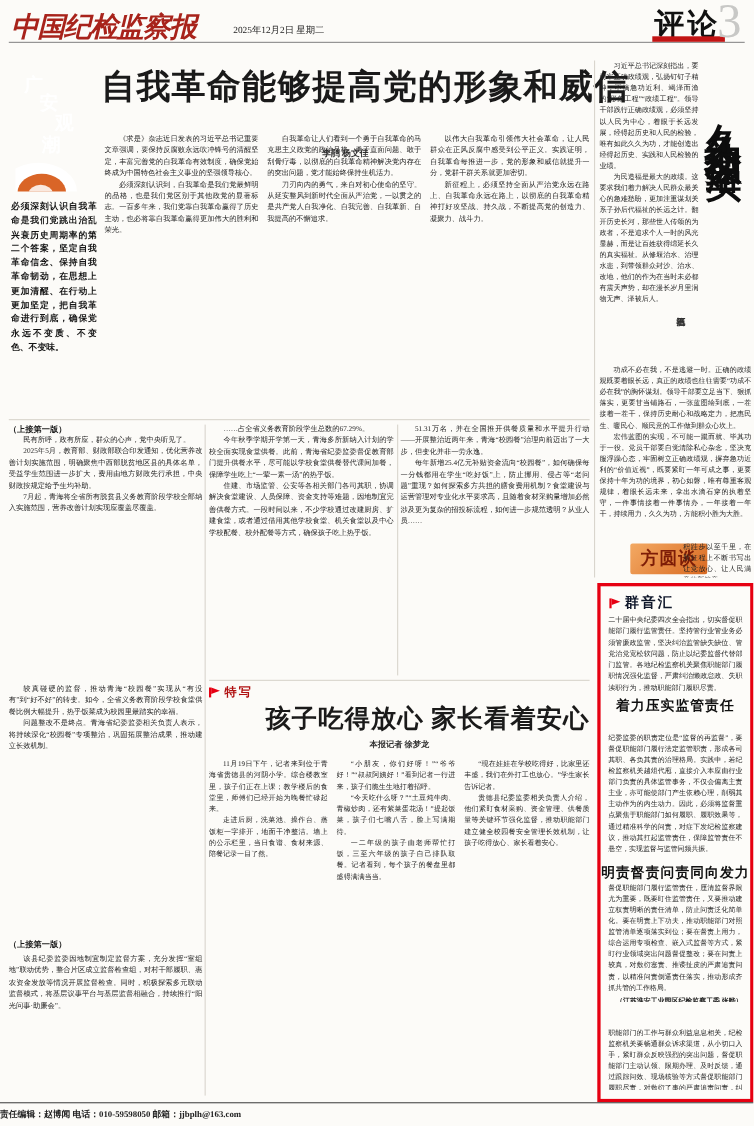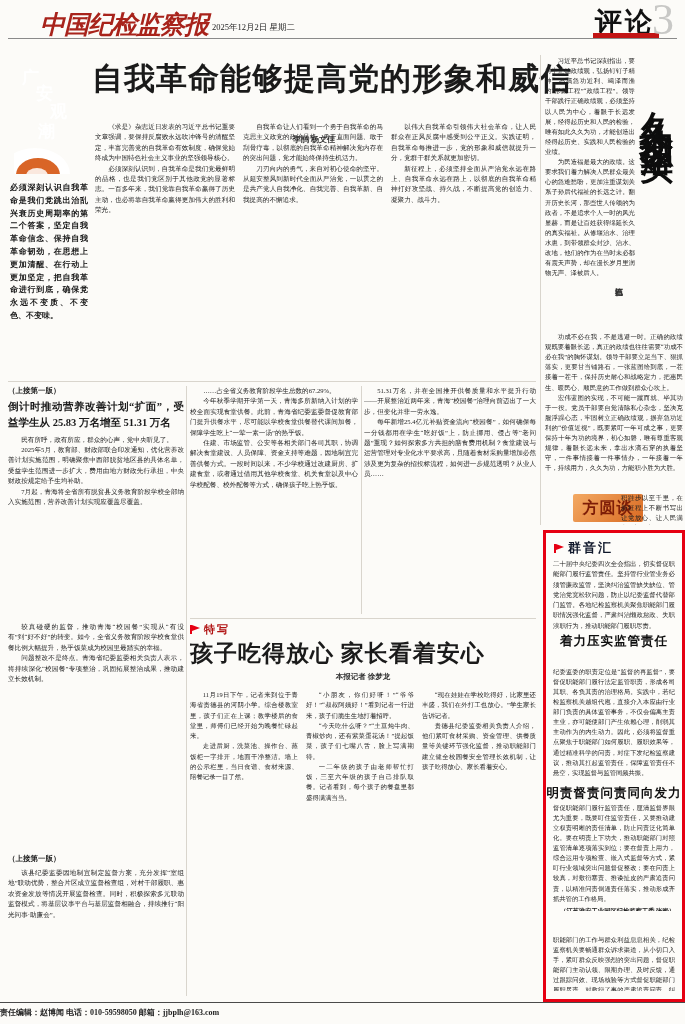--- a/index.html
+++ b/index.html
@@ -2,21 +2,21 @@
 <html><head>
 <meta charset="utf-8">
 <style>
   html,body{margin:0;padding:0;}
   body{width:685px;height:1024px;position:relative;background:#fcfbf8;
        font-family:"Liberation Serif","DejaVu Serif",serif;color:#1a1a1a;
        overflow:hidden;-webkit-font-smoothing:antialiased;}
   .abs{position:absolute;}
   
   .masthead{left:10px;top:8px;width:190px;height:30px;font-size:25px;font-weight:900;
-            font-style:italic;color:#a8231b;letter-spacing:-1px;white-space:nowrap;margin-left:30px;}
+            font-style:italic;color:#a8231b;letter-spacing:-1px;white-space:nowrap;}
   .dateline{left:212px;top:22px;font-size:8.5px;font-weight:400;color:#222;}
   .header-rule{left:8px;top:38px;width:669px;height:1px;background:#8a8a8a;}
   .section-name{left:595px;top:4px;font-size:27px;font-weight:700;color:#111;letter-spacing:3px;}
   .section-bar{left:593px;top:33px;width:66px;height:5px;background:#c21414;}
   .page-num{left:652px;top:-6px;font-size:44px;color:#c8c8c6;font-weight:400;}
   
   .ga-box{left:14px;top:62px;width:64px;height:112px;border-radius:2px;
           background:linear-gradient(160deg,#f4b077 0%,#e4username 0%,#e88a45 40%,#cf5a1d 100%);
           overflow:hidden;}
   .ga-char{position:absolute;color:#fff;font-size:17px;font-weight:700;}
@@ -69,21 +69,21 @@
   
   .jump{font-size:7.5px;font-weight:700;}
   .mid-title{font-weight:900;font-size:10.5px;line-height:1.5;margin:3px 0 4px 0;}
   .mid-c1{left:8px;top:386px;width:176px;height:228px;}
   .mid-c2{left:190px;top:386px;width:168px;height:228px;}
   .mid-c3{left:364px;top:386px;width:172px;height:228px;}
   .mid-c1 p,.mid-c2 p,.mid-c3 p{margin:0;text-indent:2em;font-size:6.6px;line-height:1.58;}
   .leadin{font-size:6.6px;color:#232323;margin:0 0 2px 0;}
   
   .ft-head{left:190px;top:622px;display:flex;align-items:center;gap:4px;}
-  .ft-title{left:190px;top:638px;width:346px;text-align:left;font-size:23px;font-weight:900;letter-spacing:1px;white-space:nowrap;}
+  .ft-title{left:190px;top:638px;width:346px;text-align:right;font-size:23px;font-weight:900;letter-spacing:1px;white-space:nowrap;}
   .ft-byline{left:190px;top:672px;width:346px;text-align:center;font-size:7.5px;font-weight:700;color:#333;}
   .ft-c1{left:190px;top:690px;width:108px;height:304px;}
   .ft-c2{left:306px;top:690px;width:108px;height:304px;}
   .ft-c3{left:422px;top:690px;width:114px;height:304px;}
   .ft-c1 p,.ft-c2 p,.ft-c3 p{margin:0;text-indent:2em;font-size:6.4px;line-height:1.6;}
   
   .bl-top{left:8px;top:622px;width:176px;height:226px;}
   .bl-jump{left:8px;top:854px;width:176px;}
   .bl-bot{left:8px;top:868px;width:176px;height:128px;}
   .bl-top p,.bl-bot p{margin:0;text-indent:2em;font-size:6.6px;line-height:1.58;}
@@ -165,21 +165,20 @@
   </div>
 
   <div class="qy-sec-body" style="top:402px;height:56px">
     <span>职能部门的工作与群众利益息息相关，纪检监察机关要畅通群众诉求渠道，从小切口入手，紧盯群众反映强烈的突出问题，督促职能部门主动认领、限期办理、及时反馈，通过跟踪问效、现场核验等方式督促职能部门履职尽责，对敷衍了事的严肃追责问责，纠治行业乱象和不正之风，推动职能部门工作由“被动接单”向“主动作为”转变，用更扎实的工作成效回应群众新期待。</span>
     
   </div>
 </div>
 
 <div class="abs col mid-c1">
   <div class="jump">（上接第一版）</div>
-  <div class="mid-title">倒计时推动营养改善计划“扩面”，受益学生从 25.83 万名增至 51.31 万名</div>
   <div>
       <p>民有所呼，政有所应，群众的心声，党中央听见了。</p>
       <p>2025年5月，教育部、财政部联合印发通知，优化营养改善计划实施范围，明确聚焦中西部脱贫地区县的具体名单，受益学生范围进一步扩大，费用由地方财政先行承担，中央财政按规定给予生均补助。</p>
       <p>7月起，青海将全省所有脱贫县义务教育阶段学校全部纳入实施范围，营养改善计划实现应覆盖尽覆盖。</p>
     </div>
 </div>
 <div class="abs col mid-c2">
   <p class="leadin">……占全省义务教育阶段学生总数的67.29%。</p>
   <div>
       <p>今年秋季学期开学第一天，青海多所新纳入计划的学校全面实现食堂供餐。此前，青海省纪委监委督促教育部门提升供餐水平，尽可能以学校食堂供餐替代课间加餐，保障学生吃上“一荤一素一汤”的热乎饭。</p>

